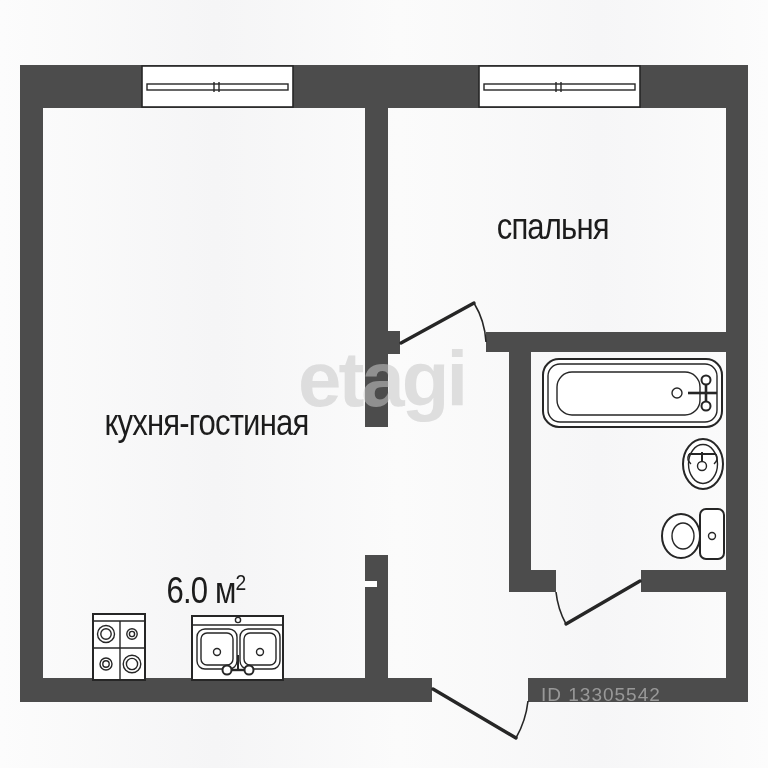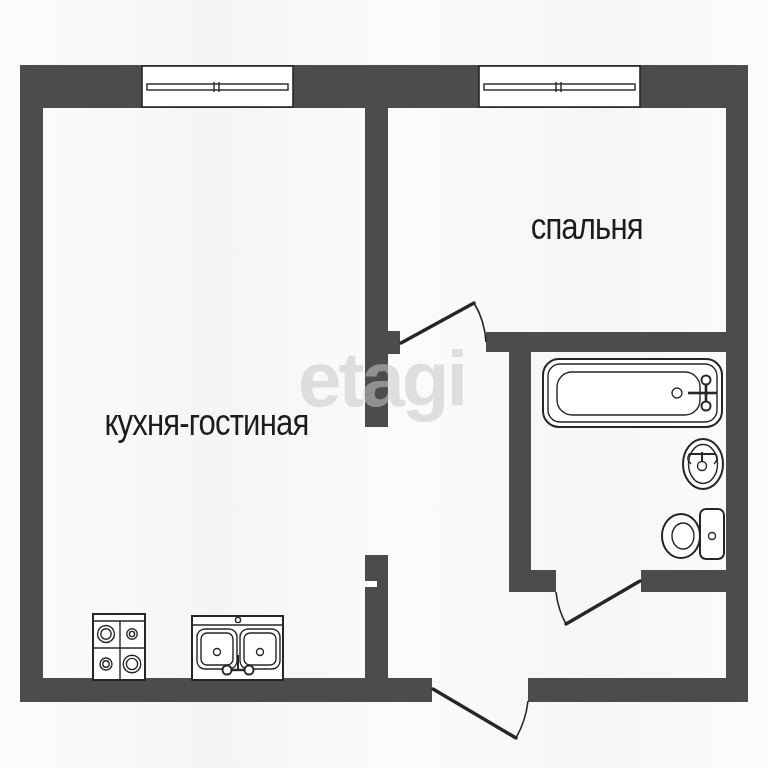--- a/index.html
+++ b/index.html
@@ -147,21 +147,25 @@
       <rect class="fx2" x="244" y="633" width="32" height="32" rx="6" stroke-width="1.2"></rect>
       <circle class="fx2" cx="260" cy="652" r="3.5"></circle>
       <line x1="238" y1="655" x2="238" y2="670" stroke="var(--line)" stroke-width="2"></line>
       <line x1="227" y1="670" x2="249" y2="670" stroke="var(--line)" stroke-width="2.4"></line>
       <circle class="fx" cx="227" cy="670" r="4.5" stroke-width="1.6"></circle>
       <circle class="fx" cx="249" cy="670" r="4.5" stroke-width="1.6"></circle>
     </g>
   </svg>
 
   <div class="wm">etagi</div>
+  <div class="idwm">ID 13305542</div>
 
-  <div class="lbl" style="left:453px;top:206px;width:200px;text-align:right;">
+  <div class="lbl" style="left:453px;top:206px;width:200px;">
     <span class="inner">спальня</span>
   </div>
   <div class="lbl" style="left:56px;top:360px;width:300px;margin-top:42px;">
     <span class="inner">кухня-гостиная</span>
   </div>
+  <div class="lbl area" style="left:106px;top:569px;width:200px;">
+    <span class="inner"><span>6.0 м</span><sup>2</sup></span>
+  </div>
 
 </div>
 
 </body></html>

